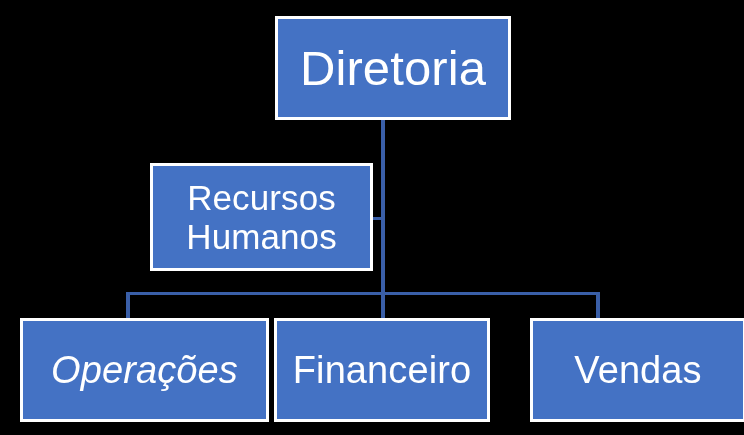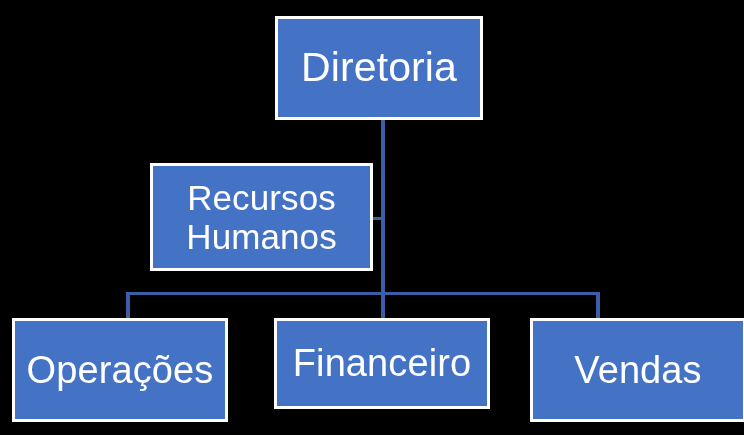--- a/index.html
+++ b/index.html
@@ -34,33 +34,34 @@
   .node .label {
     display: block;
     width: 100%;
     padding: 0 4px;
     box-sizing: border-box;
     white-space: pre-line;
   }
 
   
   #node-diretoria {
-    left: 275px; top: 16px; width: 208px; height: 104px;
-    font-size: 41px;
+    left: 275px; top: 16px; width: 236px; height: 104px;
+    font-size: 49px;
   }
   #node-recursos-humanos {
     left: 150px; top: 163px; width: 223px; height: 108px;
     font-size: 35px;
   }
   #node-operacoes {
-    left: 12px; top: 318px; width: 216px; height: 104px;
+    left: 20px; top: 318px; width: 249px; height: 104px;
     font-size: 38px;
+    font-style: italic;
   }
   #node-financeiro {
-    left: 274px; top: 318px; width: 216px; height: 91px;
+    left: 274px; top: 318px; width: 216px; height: 104px;
     font-size: 38px;
   }
   #node-vendas {
     left: 530px; top: 318px; width: 216px; height: 104px;
     font-size: 38px;
   }
 
   
   .conn {
     position: absolute;

